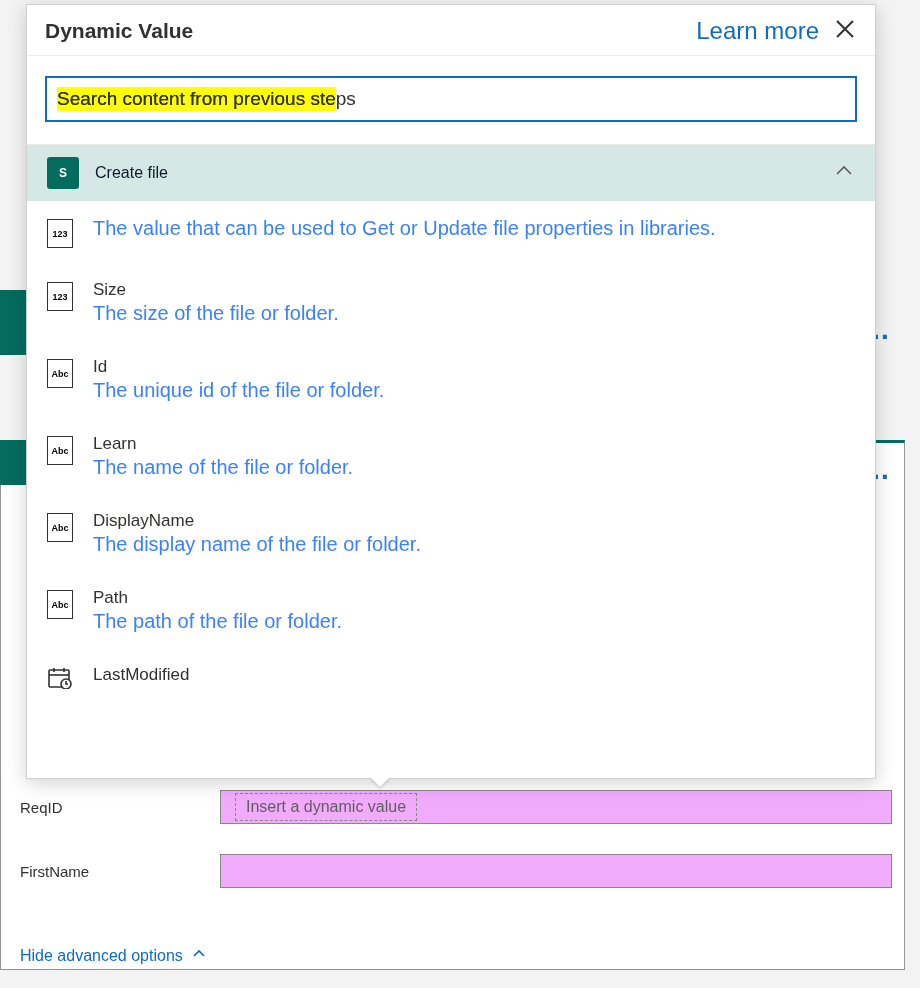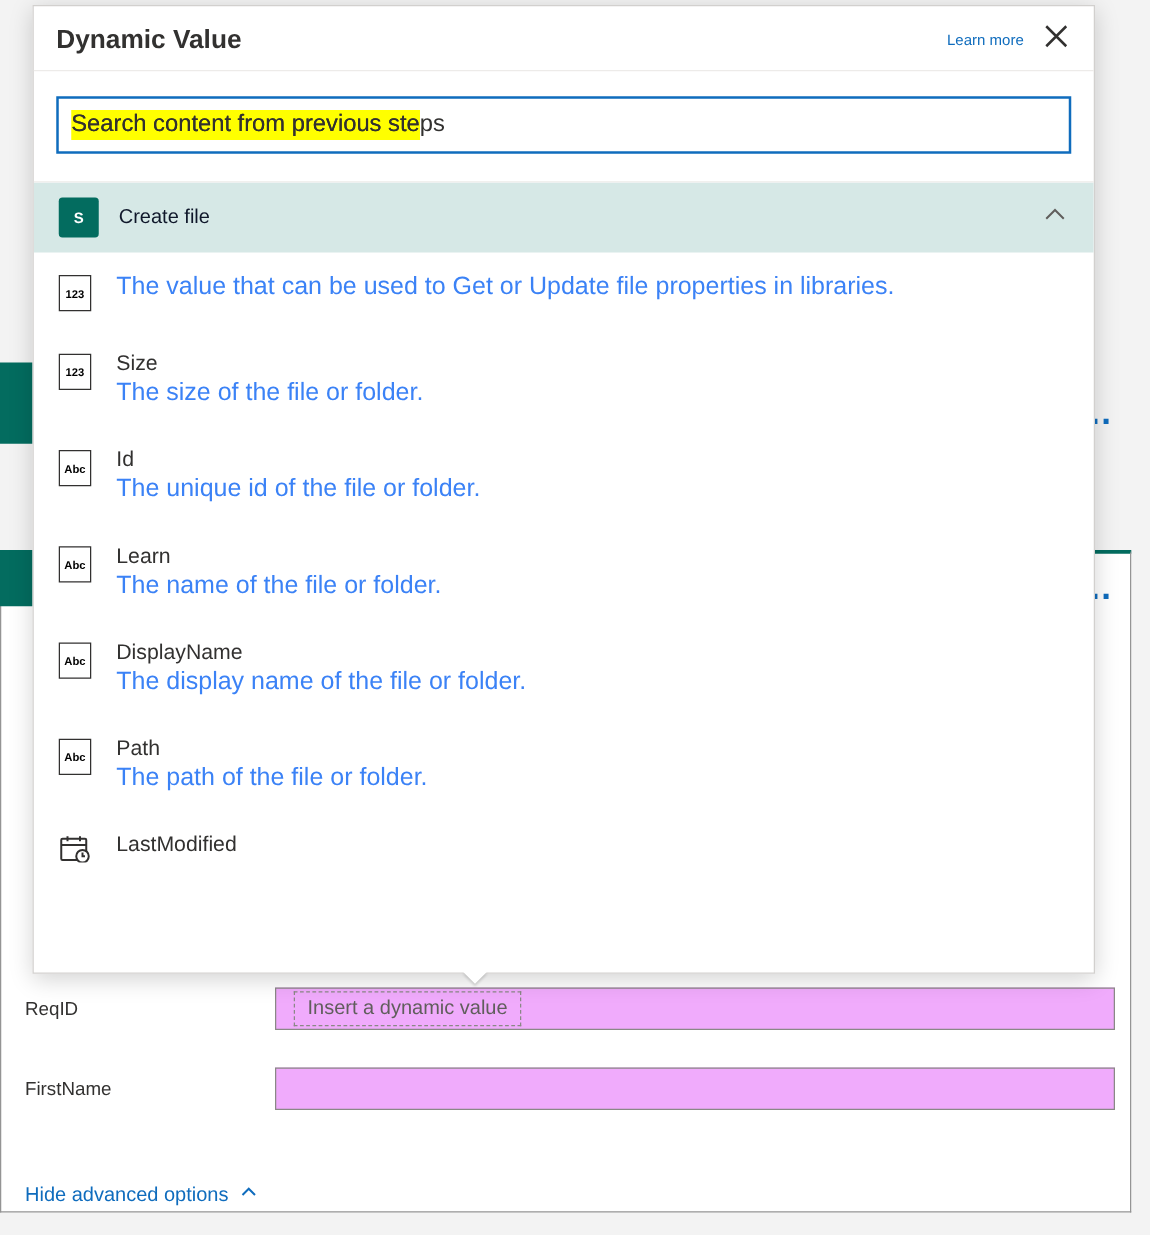--- a/index.html
+++ b/index.html
@@ -102,21 +102,21 @@
     border-bottom: 1px solid #edebe9;
   }
   .panel-title {
     font-size: 21px;
     font-weight: 600;
     color: #323130;
     flex: 1;
   }
   .learn-more {
     color: #0f6cbd;
-    font-size: 12px;
+    font-size: 24px;
     margin-right: 14px;
     cursor: pointer;
     text-align: center;
   }
   .close-x {
     cursor: pointer;
   }
   .close-x svg { stroke: #323130; }
 
   .search-wrap {

